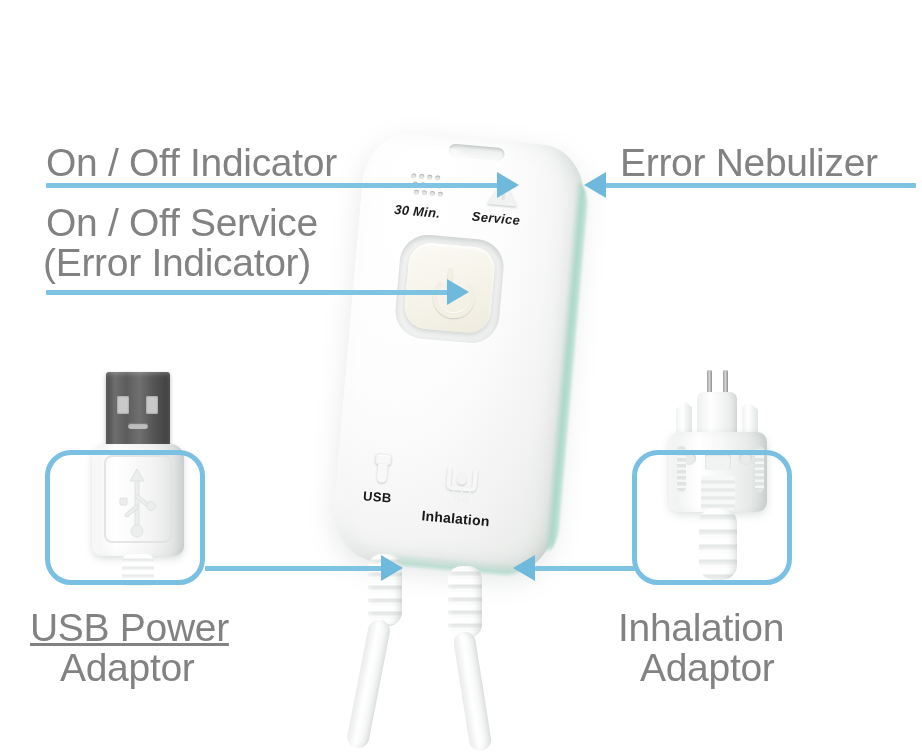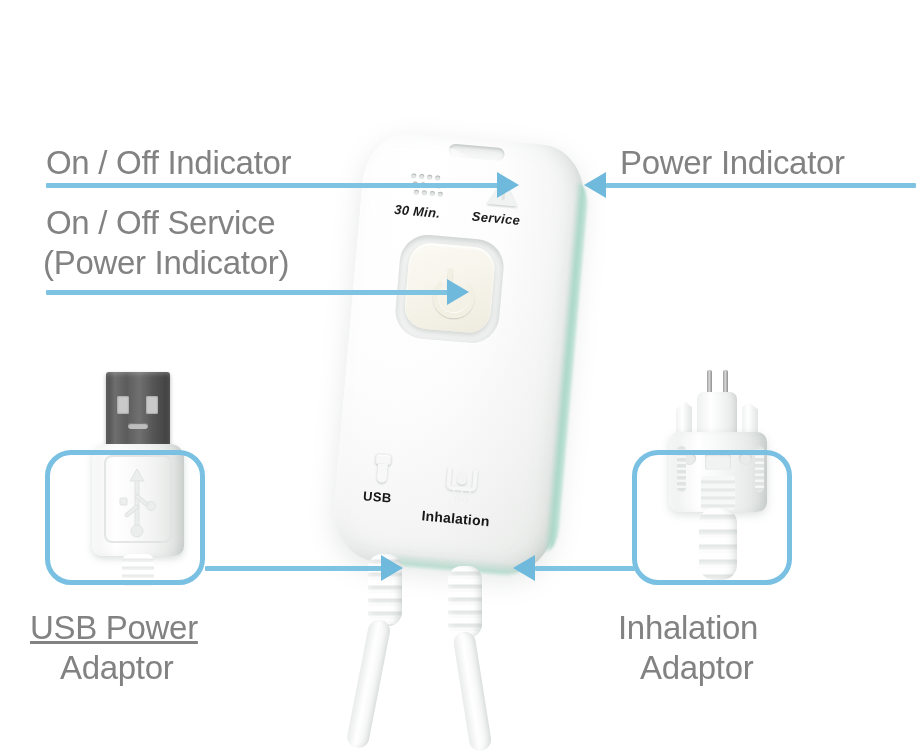--- a/index.html
+++ b/index.html
@@ -9,21 +9,21 @@
     font-family:"Liberation Sans", sans-serif;
     overflow:hidden;
     position:relative;
   }
   #stage{position:absolute;left:0;top:0;width:922px;height:755px;}
 
   
   .callout{
     position:absolute;
     color:#828282;
-    font-size:33px;
+    font-size:39px;
     line-height:40px;
     font-weight:400;
     white-space:pre;
     letter-spacing:-0.3px;
   }
 
   
   .hline{
     position:absolute;
     height:5px;
@@ -490,23 +490,23 @@
 
   <div class="hline" style="left:205px;top:566px;width:180px;"></div>
   <div class="arrow-r" style="left:381px;top:555px;"></div>
 
   <div class="hline" style="left:535px;top:566px;width:100px;"></div>
   <div class="arrow-l" style="left:513px;top:555px;"></div>
 
   <div class="callout" style="left:46px;top:143px;">On / Off Indicator</div>
 
   <div class="callout" style="left:46px;top:203px;">On / Off Service</div>
-  <div class="callout" style="left:43px;top:243px;">(Power Indicator)</div>
-
-  <div class="callout" style="left:620px;top:143px;">Power Indicator</div>
+  <div class="callout" style="left:43px;top:243px;">(Error Indicator)</div>
+
+  <div class="callout" style="left:620px;top:143px;">Error Nebulizer</div>
 
   <div class="callout" style="left:30px;top:608px;text-decoration:underline;">USB Power</div>
   <div class="callout" style="left:60px;top:648px;">Adaptor</div>
 
   <div class="callout" style="left:618px;top:608px;">Inhalation</div>
   <div class="callout" style="left:640px;top:648px;">Adaptor</div>
 
 </div>
 
 </body></html>

